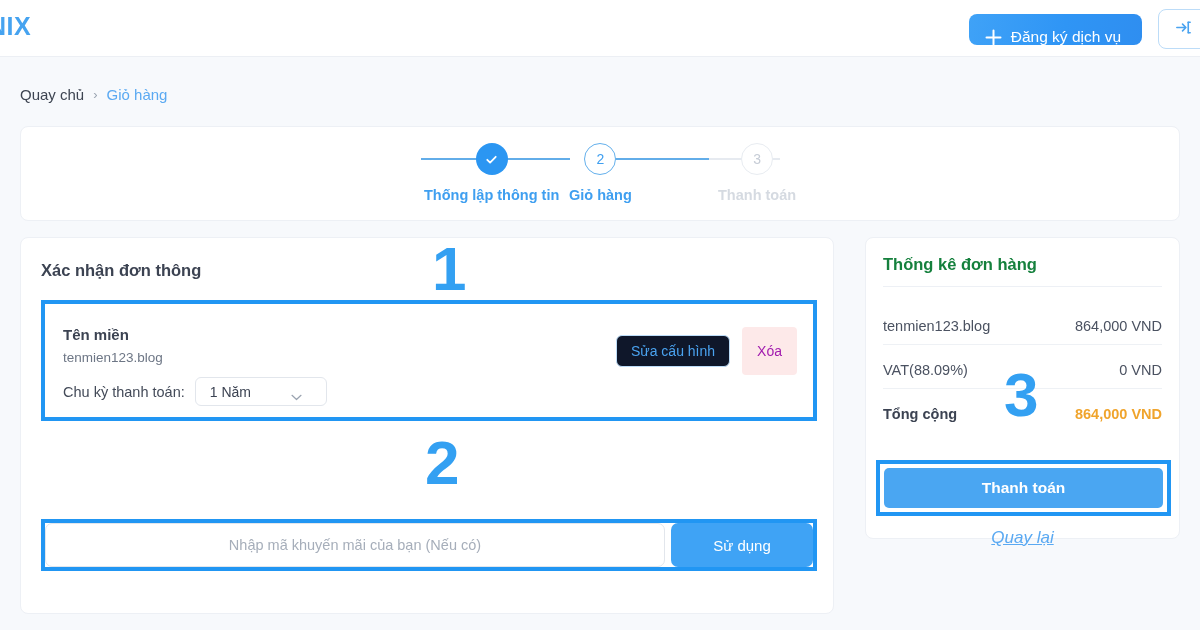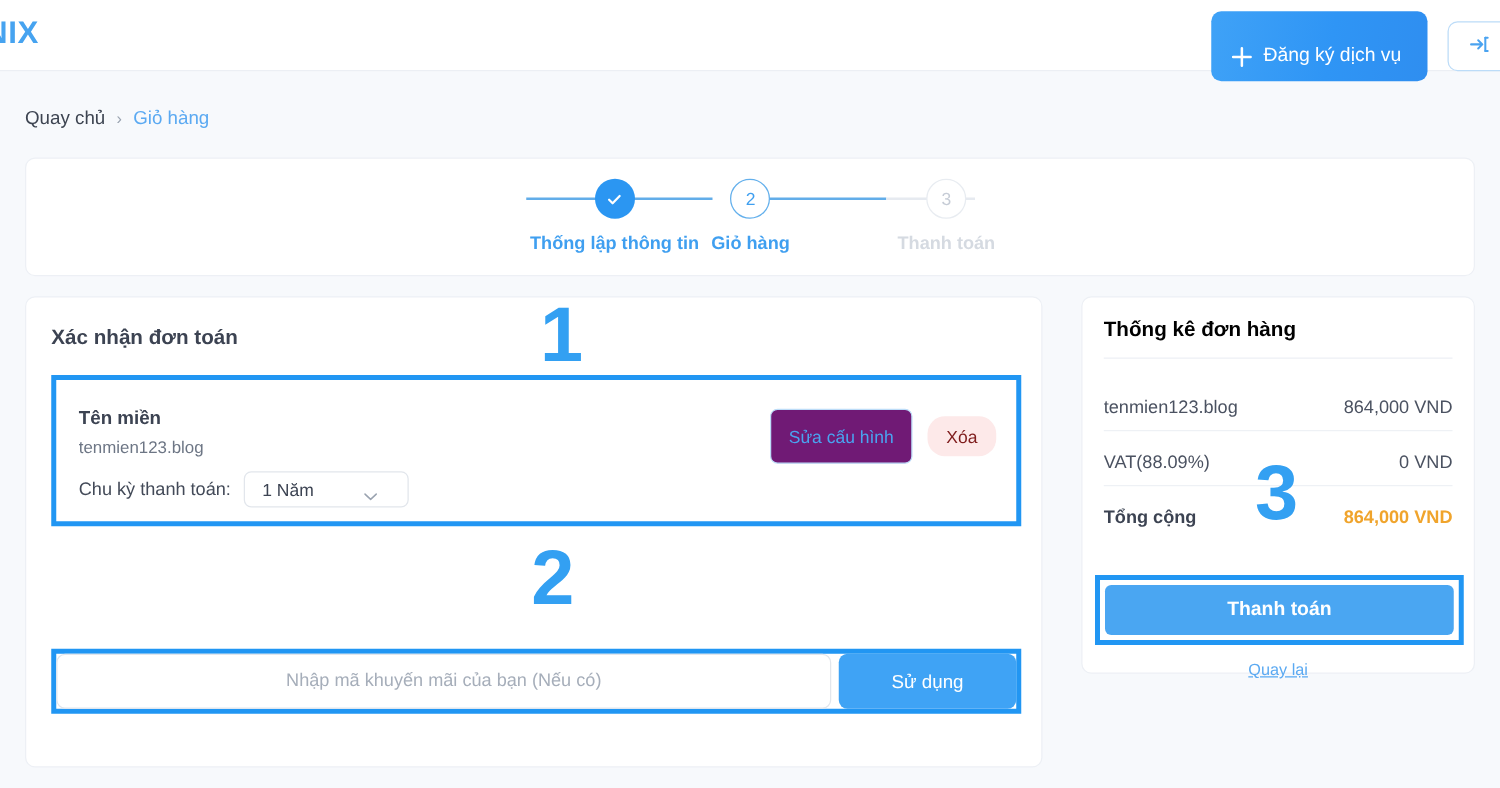--- a/index.html
+++ b/index.html
@@ -24,21 +24,21 @@
     position: absolute; left: -12px; top: 12px;
     font-size: 25px; font-weight: bold;
     color: #46a3f0; letter-spacing: 0.5px;
     white-space: nowrap;
   }
   .header-actions {
     position: absolute; right: 0; top: 9px;
     display: flex; align-items: center; gap: 16px;
   }
   .btn-register {
-    height: 56px; padding: 16px 21px 0 16px;
+    height: 31px; padding: 16px 21px 0 16px;
     border: none; border-radius: 8px;
     background: linear-gradient(100deg, #3fa2f7 0%, #2f95f5 55%, #2f8ef0 100%);
     color: #ffffff; font-size: 15.5px; font-weight: 500;
     display: flex; align-items: center; gap: 9px;
     cursor: pointer; white-space: nowrap;
     font-family: "Liberation Sans", sans-serif;
     text-align: center;
   }
   .plus-icon { display: block; width: 17px; height: 17px; }
   .btn-login {
@@ -148,30 +148,30 @@
     padding: 0 24px 0 14px;
     font-size: 14px; color: #3c4352; cursor: pointer;
   }
   .chev { display: block; width: 11px; height: 7px; }
 
   .domain-btns {
     position: absolute; right: 16px; top: 23px;
     display: flex; align-items: center; gap: 12px;
   }
   .btn-edit {
-    height: 44px; padding: 12px 14px;
-    background: #701a75; border: 1px solid #bcdcf8; border-radius: 6px;
+    height: 32px; padding: 12px 14px;
+    background: #0f172a; border: 1px solid #bcdcf8; border-radius: 6px;
     color: #4aa3f0; font-size: 14px; cursor: pointer;
     display: flex; align-items: center;
     font-family: "Liberation Sans", sans-serif;
   }
   .btn-del {
-    height: 32px; padding: 0 15px;
-    background: #fde9e9; border: none; border-radius: 14px;
-    color: #7f1d1d; font-size: 14px; cursor: pointer;
+    height: 48px; padding: 0 15px;
+    background: #fde9e9; border: none; border-radius: 4px;
+    color: #a21caf; font-size: 14px; cursor: pointer;
     display: flex; align-items: center;
     font-family: "Liberation Sans", sans-serif;
   }
   .hl-promo { left: 20px; top: 281px; width: 776px; height: 52px; }
   .promo-inner {
     position: absolute; left: 24px; top: 285px;
     width: 768px; height: 44px;
     display: flex; align-items: center;
   }
   .promo-input {
@@ -195,21 +195,21 @@
   
   .right-panel {
     position: absolute; left: 865px; top: 237px;
     width: 315px; height: 302px;
     background: #ffffff;
     border: 1px solid #edf0f5;
     border-radius: 8px;
   }
   .sum-title {
     position: absolute; left: 17px; top: 17px;
-    font-size: 16.5px; font-weight: bold; color: #000000;
+    font-size: 16.5px; font-weight: bold; color: #15803d;
   }
   .sum-divider {
     position: absolute; left: 17px; right: 17px; top: 48px;
     height: 1px; background: #edf0f5;
   }
   .sum-row {
     position: absolute; left: 17px; right: 17px;
     display: flex; align-items: center; justify-content: space-between;
     font-size: 14.5px; color: #4b5261;
   }
@@ -230,22 +230,22 @@
     position: absolute; left: 18px; top: 230px;
     width: 279px; height: 40px;
     background: #4aa6f2; border: none; border-radius: 5px;
     color: #ffffff; font-size: 15.5px; font-weight: bold;
     cursor: pointer;
     font-family: "Liberation Sans", sans-serif;
   }
   .link-back {
     position: absolute; left: 0; right: 0; top: 290px;
     text-align: center;
-    font-size: 13px; color: #5aa9f2;
-    text-decoration: underline; cursor: pointer;
+    font-size: 17px; color: #5aa9f2;
+    text-decoration: underline; cursor: pointer; font-style: italic;
   }
 
   
   .anno {
     position: absolute;
     color: #33a0f2;
     font-weight: bold;
     font-family: "Liberation Sans", sans-serif;
     line-height: 1;
     pointer-events: none;
@@ -311,21 +311,21 @@
       </div>
 
       <div class="step step-3">
         <div class="circle circle-idle">3</div>
         <div class="step-label lbl-idle">Thanh toán</div>
       </div>
     </div>
   </div>
 
   <div class="left-panel">
-    <div class="panel-title">Xác nhận đơn toán</div>
+    <div class="panel-title">Xác nhận đơn thông</div>
 
     <div class="hl-box hl-domain"></div>
 
     <div class="domain-inner">
       <div class="domain-name">Tên miền</div>
       <div class="domain-sub">tenmien123.blog</div>
 
       <div class="cycle-row">
         <span class="cycle-label">Chu kỳ thanh toán:</span>
         <div class="cycle-select">

